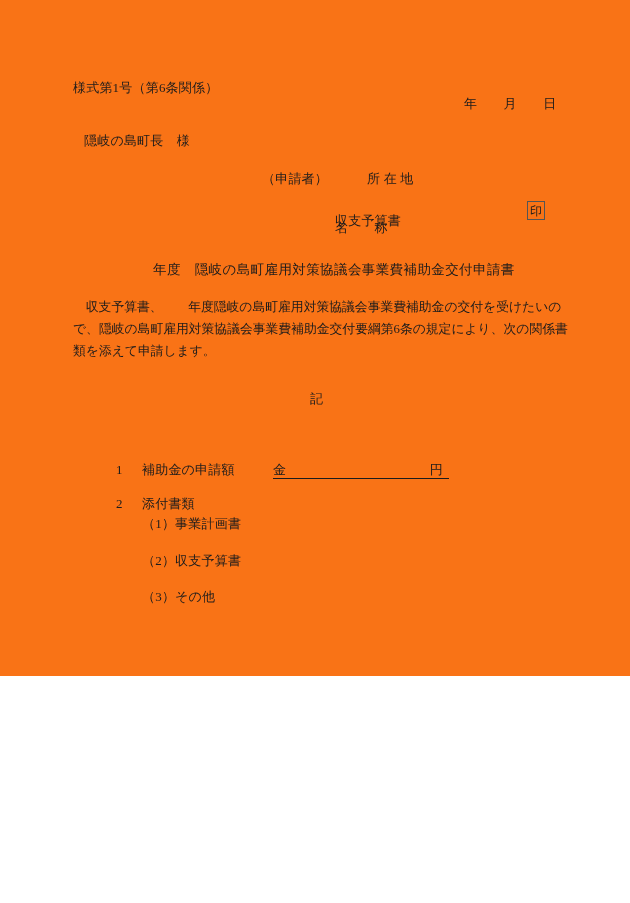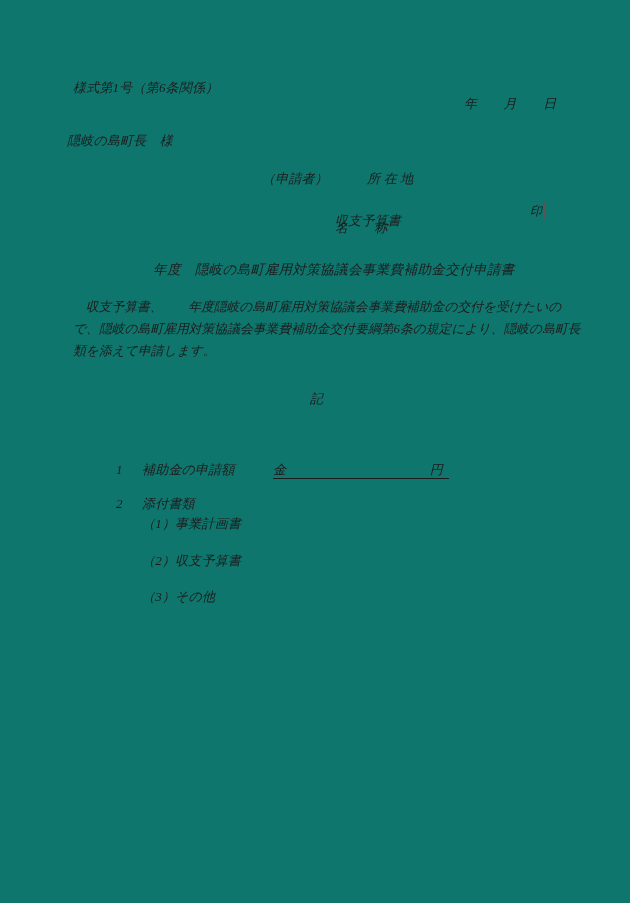--- a/index.html
+++ b/index.html
@@ -3,26 +3,25 @@
 <meta charset="utf-8">
 <style>
   html, body {
     margin: 0;
     padding: 0;
     background: #ffffff;
   }
   #page {
     position: relative;
     width: 630px;
-    height: 903px;
-    background: #0f766e;
+    height: 676px;
+    background: #f97316;
     font-family: "Liberation Serif", "DejaVu Serif", serif;
     color: #1c1c1c;
     overflow: hidden;
-    font-style: italic;
   }
   .t {
     position: absolute;
     white-space: nowrap;
     font-size: 13px;
     line-height: 1.35;
     letter-spacing: 0.2px;
   }
   .title {
     font-size: 13.5px;
@@ -64,39 +63,39 @@
 </style>
 </head>
 <body>
 
 <div id="page">
 
   <div class="t" style="left:73px; top:79px;">様式第1号（第6条関係）</div>
 
   <div class="t" style="left:464px; top:95px;">年　　月　　日</div>
 
-  <div class="t" style="left:67px; top:132px;">隠岐の島町長　様</div>
+  <div class="t" style="left:84px; top:132px;">隠岐の島町長　様</div>
 
   <div class="t" style="left:262px; top:170px;">（申請者）</div>
 
   <div class="t" style="left:335px; top:170px;margin-left:32px;">所 在 地</div>
 
   <div class="t" style="left:335px; top:191px;margin-top:28px;">名　　称</div>
 
   <div class="t" style="left:335px; top:212px;">収支予算書</div>
 
   <span class="seal-box">
     <span>印</span>
   </span>
 
   <div class="t title" style="left:153px; top:261px;">年度　隠岐の島町雇用対策協議会事業費補助金交付申請書</div>
 
   <div>
     <div class="t body-line" style="left:73px; top:299px;">　収支予算書、　　年度隠岐の島町雇用対策協議会事業費補助金の交付を受けたいの</div>
-    <div class="t body-line" style="left:73px; top:321px;">で、隠岐の島町雇用対策協議会事業費補助金交付要綱第6条の規定により、隠岐の島町長</div>
+    <div class="t body-line" style="left:73px; top:321px;">で、隠岐の島町雇用対策協議会事業費補助金交付要綱第6条の規定により、次の関係書</div>
     <div class="t body-line" style="left:73px; top:343px;">類を添えて申請します。</div>
   </div>
 
   <div class="t centered" style="top:390px;">記</div>
 
   <div>
     <div class="t" style="left:116px; top:461px;">1</div>
     <div class="t" style="left:142px; top:461px;">補助金の申請額</div>
     <div class="amount-field">
       <span>金</span>

